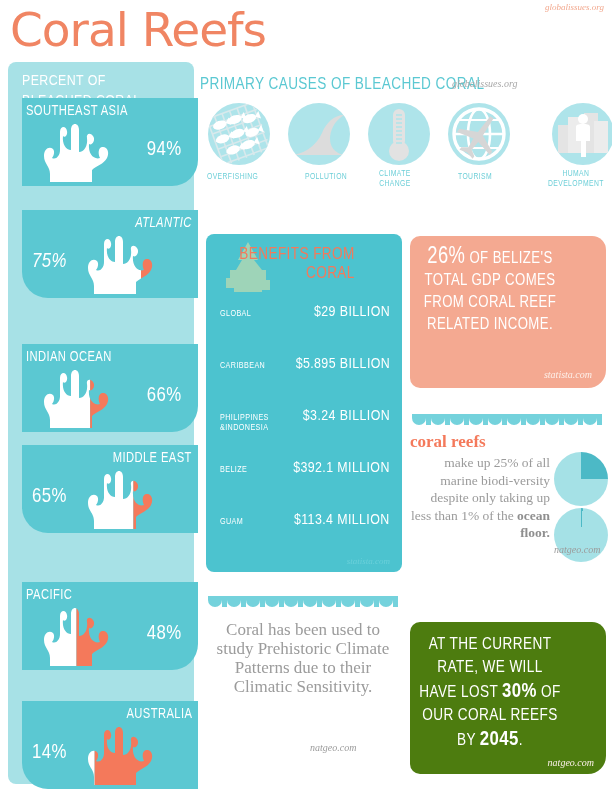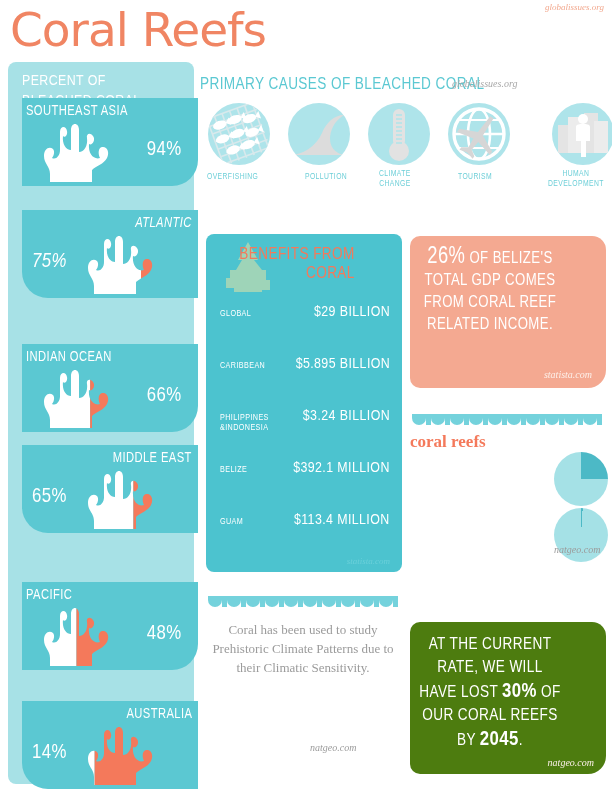--- a/index.html
+++ b/index.html
@@ -76,21 +76,21 @@
   #reefs-block{position:absolute;left:408px;top:432px;width:200px;height:130px;}
   #reefs-head{position:absolute;left:2px;top:0;color:#f4795b;font-size:17px;font-weight:bold;
               font-family:"Liberation Serif",serif;}
   #reefs-body{position:absolute;left:0;top:22px;width:142px;color:#9b9b9b;font-size:13.5px;
               line-height:17.5px;text-align:right;font-family:"Liberation Serif",serif;}
   #reefs-body .bold{font-weight:bold;color:#8f8f8f;}
   #natgeo-reefs{position:absolute;left:146px;top:112px;font-size:10px;color:#9b9b9b;
                 font-family:"Liberation Serif",serif;font-style:italic;}
   .pie{position:absolute;width:54px;height:54px;border-radius:50%;}
 
-  #prehist{position:absolute;left:212px;top:620px;width:182px;color:#9b9b9b;font-size:13px;
+  #prehist{position:absolute;left:212px;top:620px;width:182px;color:#9b9b9b;font-size:17px;
            line-height:19px;text-align:center;font-family:"Liberation Serif",serif;}
   #natgeo-pre{position:absolute;left:310px;top:742px;font-size:10px;color:#9b9b9b;
               font-family:"Liberation Serif",serif;font-style:italic;}
 
   #rate{position:absolute;left:410px;top:622px;width:196px;height:152px;
         background:#4d7c0f;border-radius:10px 14px 18px 10px;}
   #rate-text{position:absolute;left:8px;top:10px;width:180px;color:#ffffff;font-size:17px;
              line-height:23px;text-align:center;}
   #rate-text .big{font-size:21px;font-weight:bold;}
   #natgeo-rate{position:absolute;right:12px;bottom:6px;font-size:10px;color:#fdf0ea;
@@ -396,20 +396,23 @@
     <span style="left: 133px;"></span>
     <span style="left: 147px; width: 5px; border-radius: 0px;"></span>
     <span style="left: 152px;"></span>
     <span style="left: 166px; width: 5px; border-radius: 0px;"></span>
     <span style="left: 171px;"></span>
     <span style="left: 185px; width: 5px; border-radius: 0px;"></span>
   </div>
 
 <div id="reefs-block">
   <div id="reefs-head">coral reefs</div>
+  <div id="reefs-body">
+    <span>make up 25% of all marine biodi-versity despite only taking up less than 1% of the </span><span class="bold">ocean floor.</span>
+  </div>
   <div class="pie" id="pie-1" style="left: 146px; top: 20px; background: conic-gradient(rgb(76, 185, 198) 0deg, rgb(76, 185, 198) 90deg, rgb(165, 225, 230) 90deg, rgb(165, 225, 230) 360deg);"></div>
   <div class="pie" id="pie-2" style="left: 146px; top: 76px; background: conic-gradient(rgb(76, 185, 198) 0deg, rgb(76, 185, 198) 3.6deg, rgb(165, 225, 230) 3.6deg, rgb(165, 225, 230) 360deg);"></div>
   <div id="natgeo-reefs">natgeo.com</div>
 </div>
 
 <div id="prehist">Coral has been used to study Prehistoric Climate Patterns due to their Climatic Sensitivity.</div>
 <div id="natgeo-pre">natgeo.com</div>
 
 <div id="rate">
   <div id="rate-text" class="cond">

